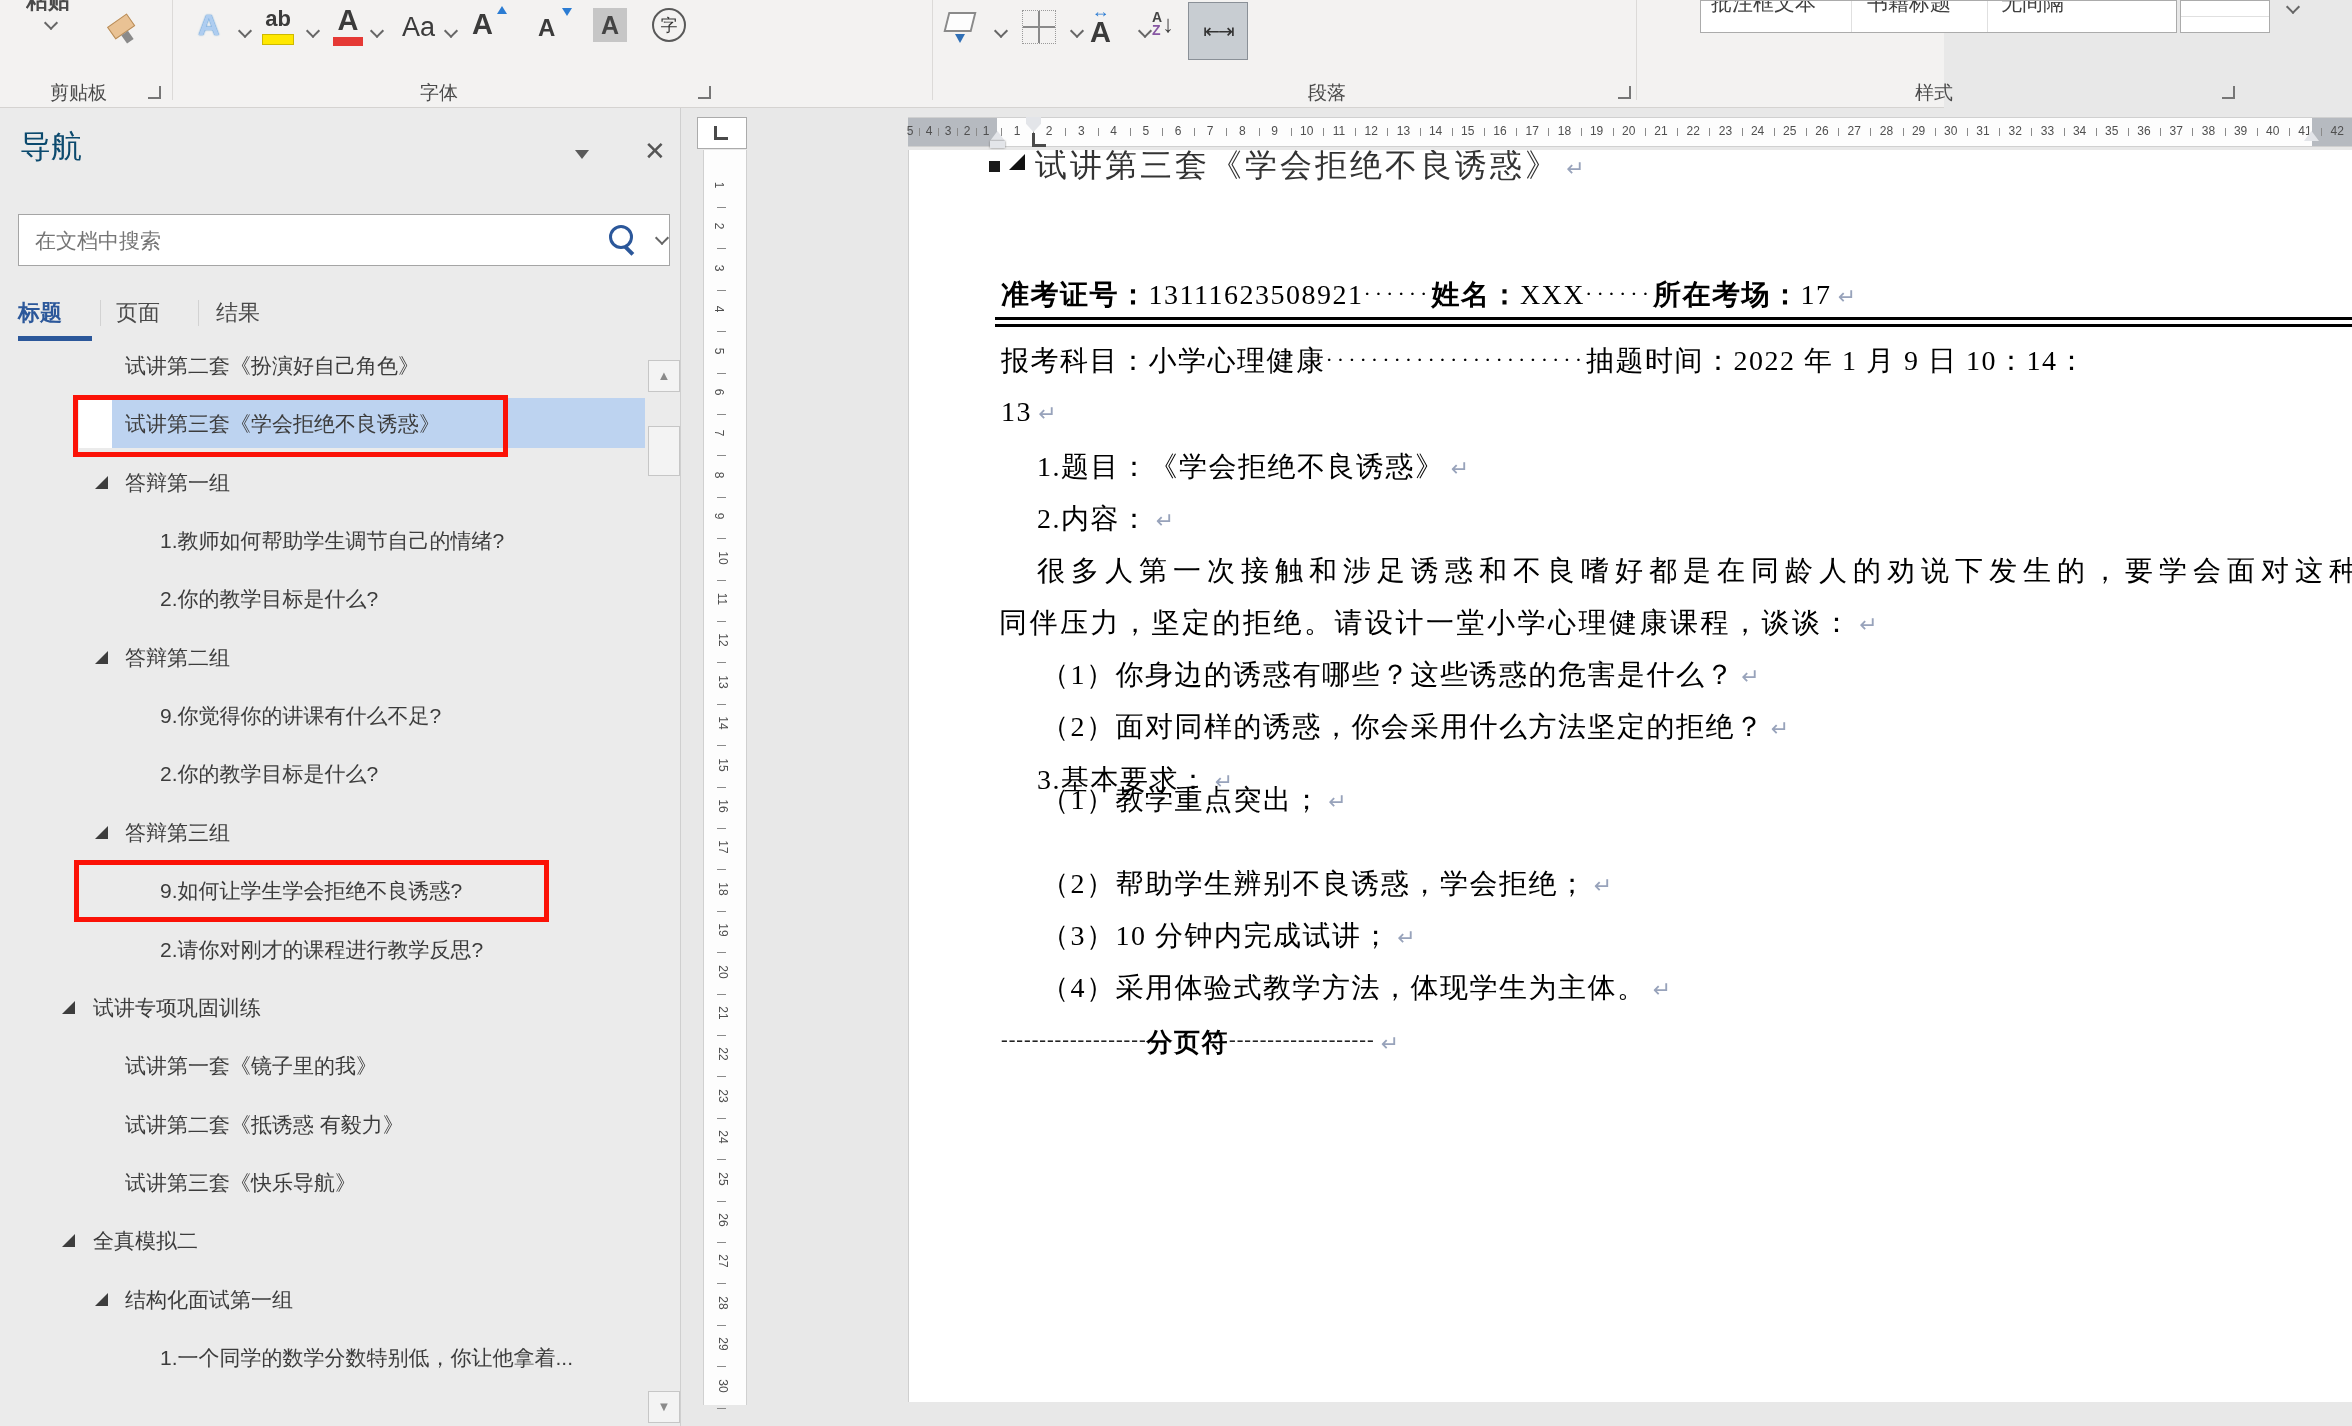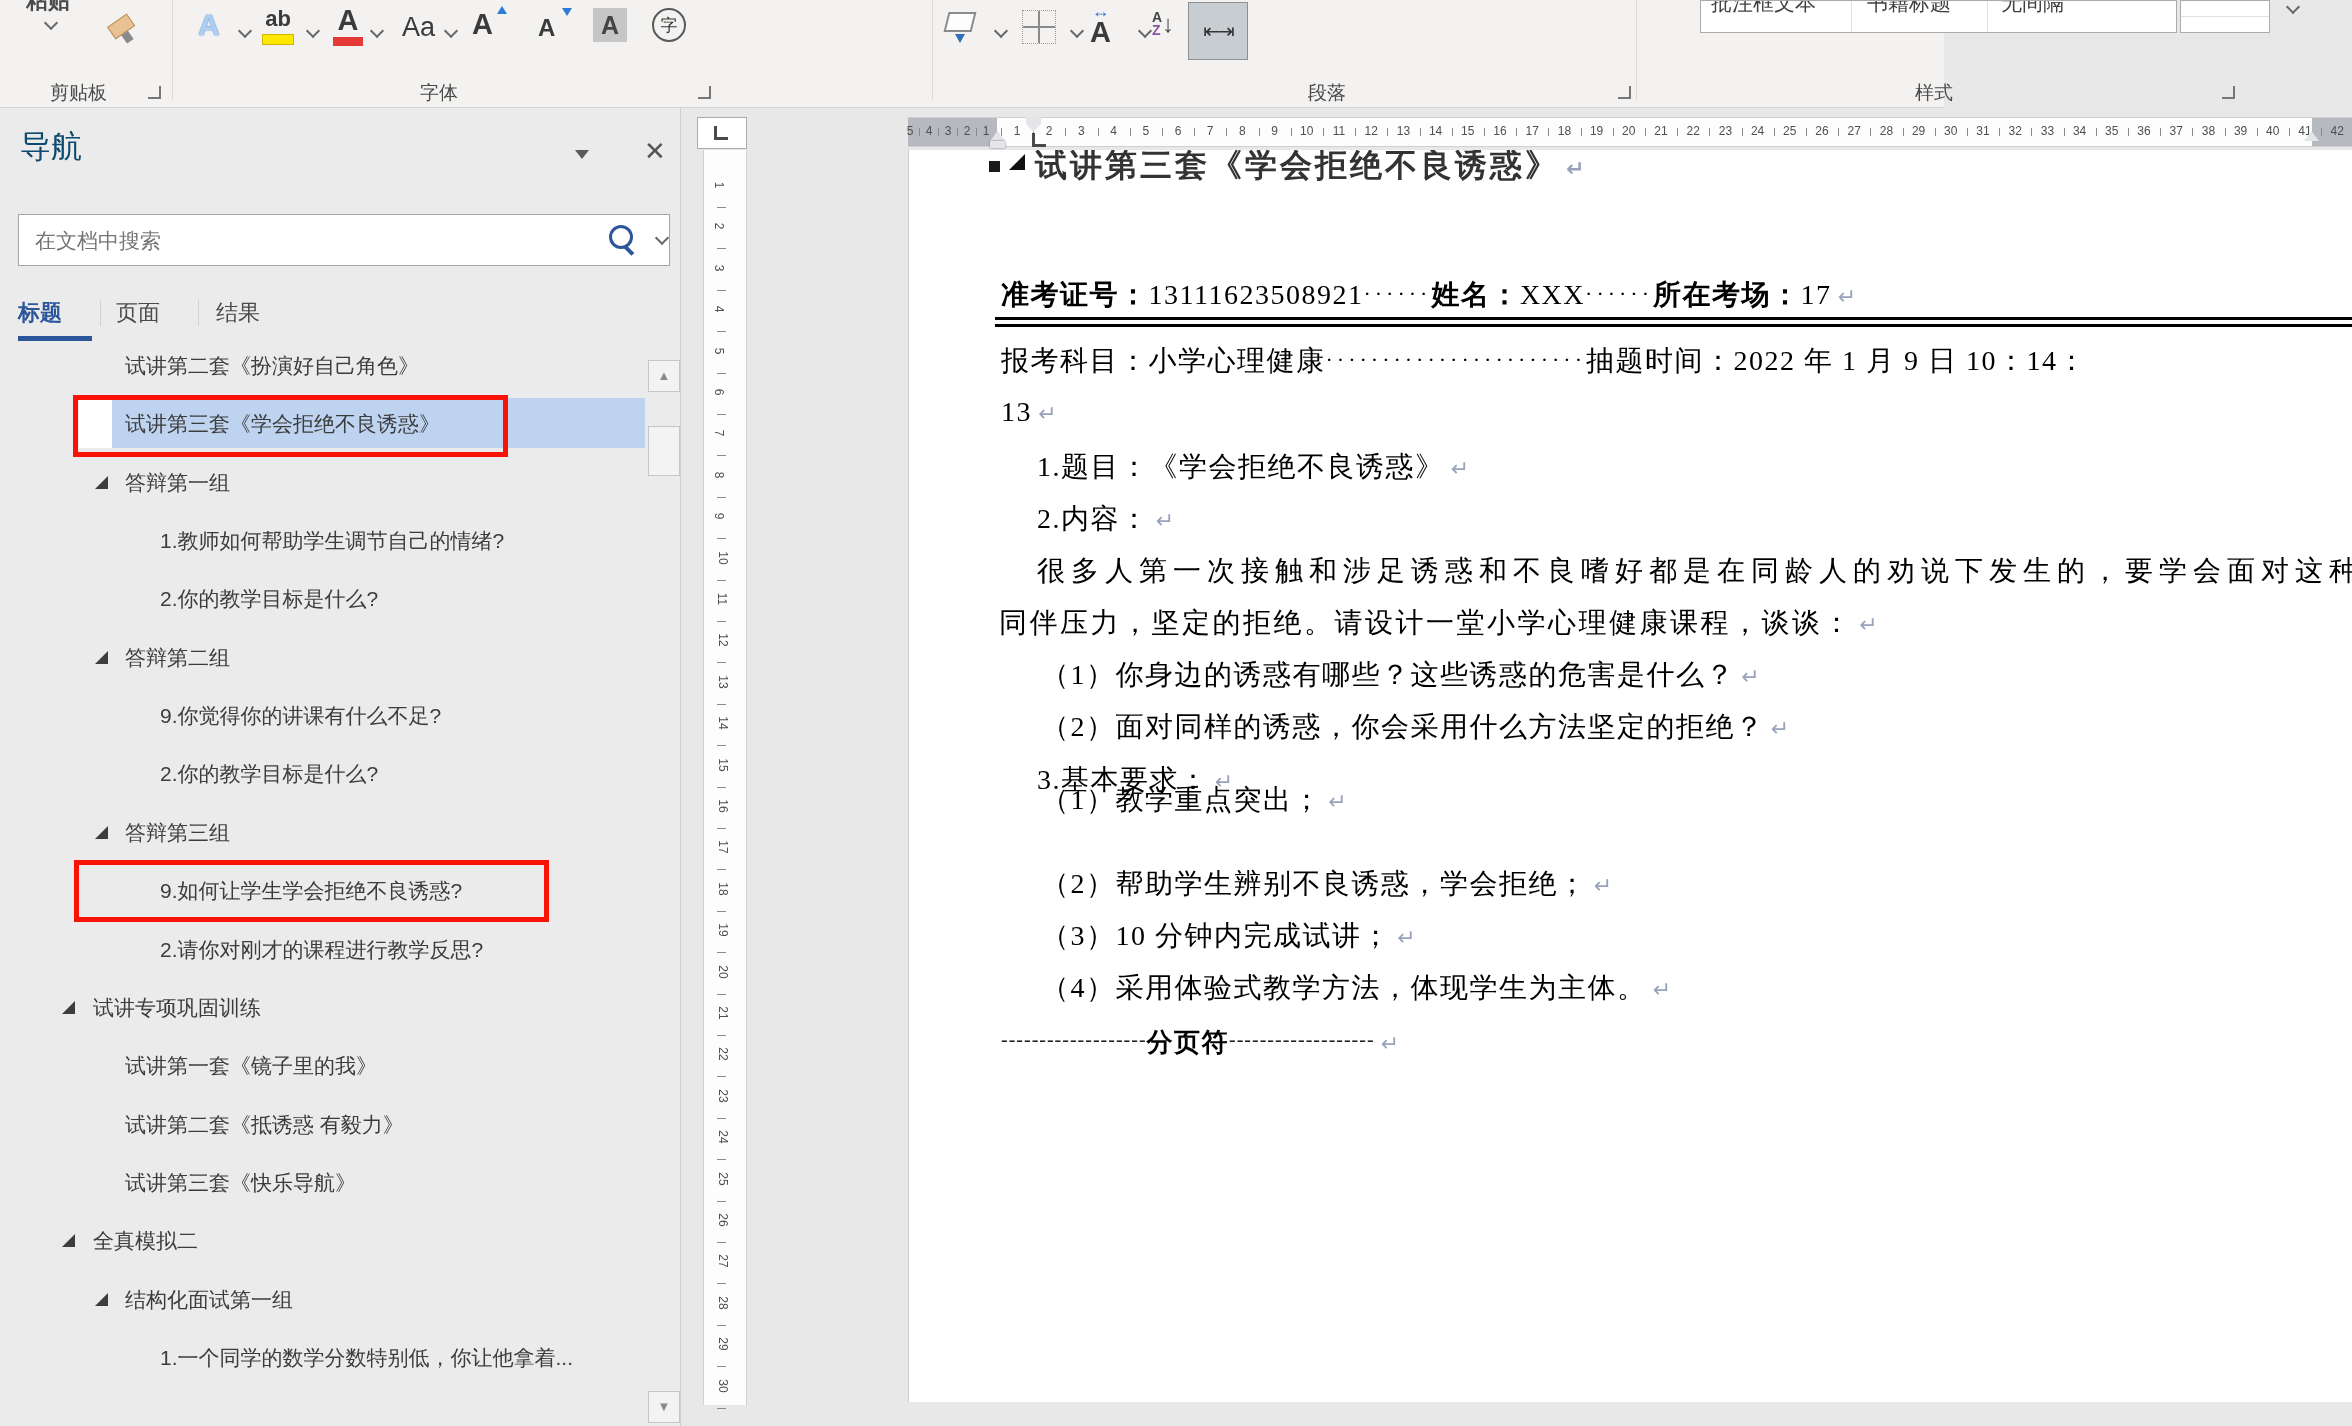--- a/index.html
+++ b/index.html
@@ -68,21 +68,21 @@
   
   #page{left:908px;top:150px;width:1444px;height:1252px;background:#fff;overflow:hidden;border-left:1px solid #cfcfcf}
   .docline{position:absolute;white-space:nowrap;font-family:"Liberation Serif","DejaVu Serif",serif;
            font-size:28px;color:#000;letter-spacing:1.5px;line-height:34px}
   .docline .b{font-family:"Liberation Sans","DejaVu Sans",sans-serif;font-weight:bold}
   .docline .dots{letter-spacing:4px;font-size:22px;vertical-align:3px}
   .docline .dash{font-size:20px;letter-spacing:1px;vertical-align:5px;color:#222}
   .docline .pbreak{font-family:"Liberation Sans","DejaVu Sans",sans-serif;font-weight:bold;font-size:26px}
   .pmark{font-family:"Liberation Sans","DejaVu Sans",sans-serif;color:#98a3bb;font-size:22px;margin-left:6px;letter-spacing:0}
   #docHeading{position:absolute;left:126px;top:-6px;font-family:"Liberation Serif","DejaVu Serif",serif;
-              font-size:32px;font-weight:bold;letter-spacing:3px;white-space:nowrap}
+              font-size:32px;font-weight:normal;letter-spacing:3px;white-space:nowrap}
   #docTitle{position:absolute;left:553px;top:48px;font-family:"Liberation Serif","DejaVu Serif",serif;
             font-size:31px;letter-spacing:2px;white-space:nowrap}
   #dblline{position:absolute;left:86px;top:167px;width:1450px;height:4px;border-top:3px solid #000;border-bottom:3px solid #000}
   .headBullet{position:absolute;left:80px;top:11px;width:11px;height:11px;background:#1a1a1a}
   .headTri{position:absolute;left:100px;top:4px;width:0;height:0;border-bottom:16px solid #111;border-left:16px solid transparent}
   .x-icon{font-size:26px;color:#555}
   .ddarrow{width:0;height:0;border-left:7px solid transparent;border-right:7px solid transparent;border-top:9px solid #5a5a5a}
 </style>
 </head>
 <body>

